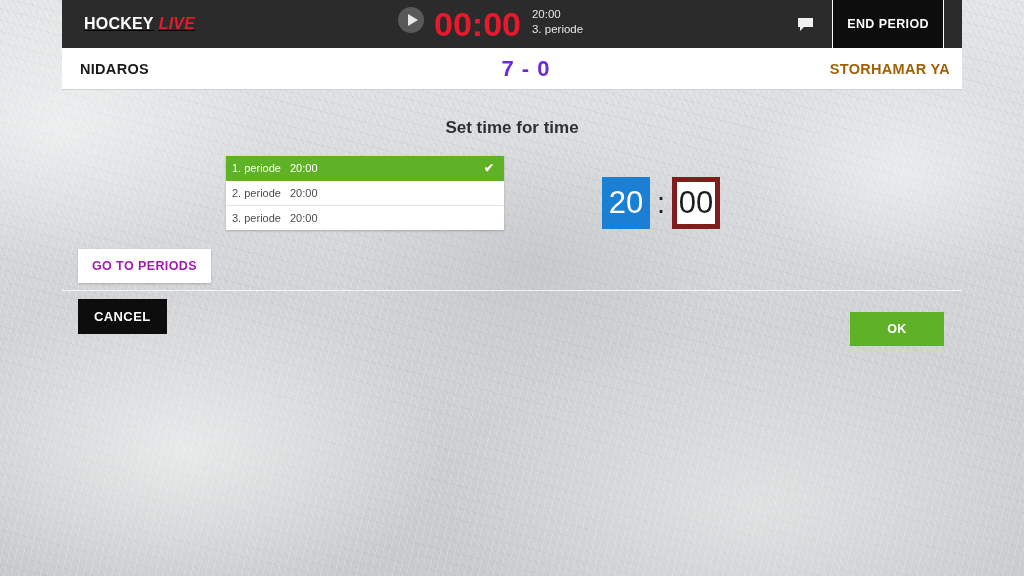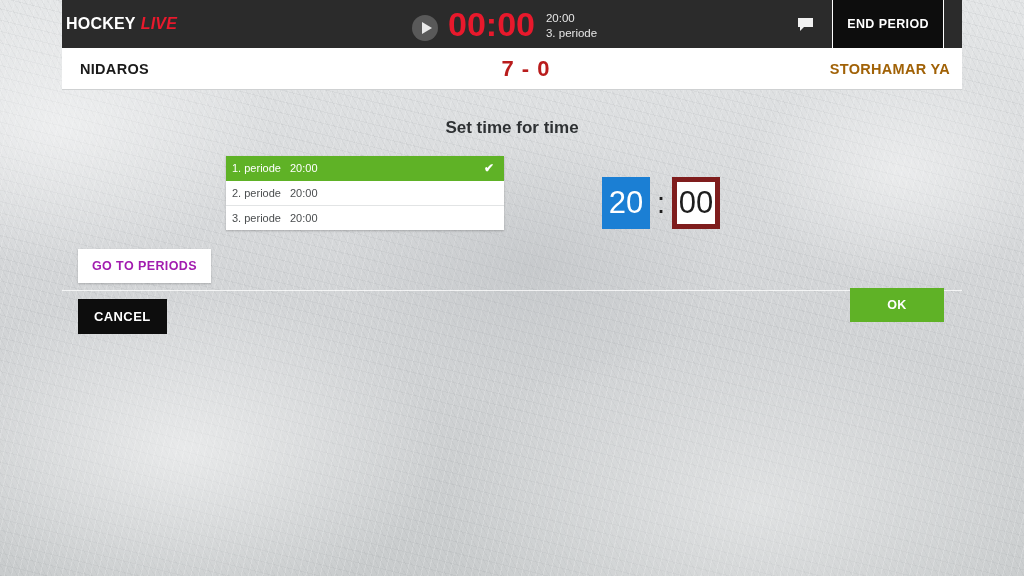--- a/index.html
+++ b/index.html
@@ -43,38 +43,39 @@
   
   #header-bar {
     position: relative;
     height: 48px;
     background: #2b2b2b;
     display: flex;
     align-items: center;
   }
   #brand {
     position: absolute;
-    left: 4px;
+    left: 22px;
     font-size: 16px;
     font-weight: bold;
     letter-spacing: 0.2px;
     white-space: nowrap;
+    text-decoration: underline;
   }
   #brand .brand-hockey { color: #ffffff; }
   #brand .brand-live {
     color: #e8192c;
     font-style: italic;
     margin-left: 5px;
   }
 
   #clock-group {
     position: absolute;
-    left: 350px;
-    display: flex;
-    align-items: flex-end;
+    left: 336px;
+    display: flex;
+    align-items: flex-start;
   }
   #play-btn {
     width: 26px;
     height: 26px;
     border-radius: 50%;
     background: #595959;
     display: flex;
     align-items: center;
     justify-content: center;
     cursor: pointer;
@@ -142,21 +143,21 @@
     font-size: 14.5px;
     font-weight: bold;
     color: #1a1a1a;
     letter-spacing: 0.3px;
   }
   #score-display {
     width: 100%;
     text-align: center;
     font-size: 22px;
     font-weight: bold;
-    color: #b91c1c;
+    color: #6d28d9;
     letter-spacing: 1px;
     padding-left: 28px;
   }
   #team-away {
     position: absolute;
     right: 12px;
     font-size: 14.5px;
     font-weight: bold;
     color: #a16207;
     letter-spacing: 0.3px;
@@ -285,21 +286,21 @@
     font-size: 13px;
     font-weight: bold;
     letter-spacing: 0.4px;
     padding: 10px 16px;
     cursor: pointer;
     font-family: "Liberation Sans", sans-serif;
   }
   #ok-btn {
     position: absolute;
     left: 850px;
-    top: 288px;
+    top: 312px;
     width: 94px;
     background: #5fb226;
     color: #ffffff;
     border: none;
     font-size: 12.5px;
     font-weight: bold;
     letter-spacing: 0.4px;
     padding: 10px 0;
     cursor: pointer;
     font-family: "Liberation Sans", sans-serif;

